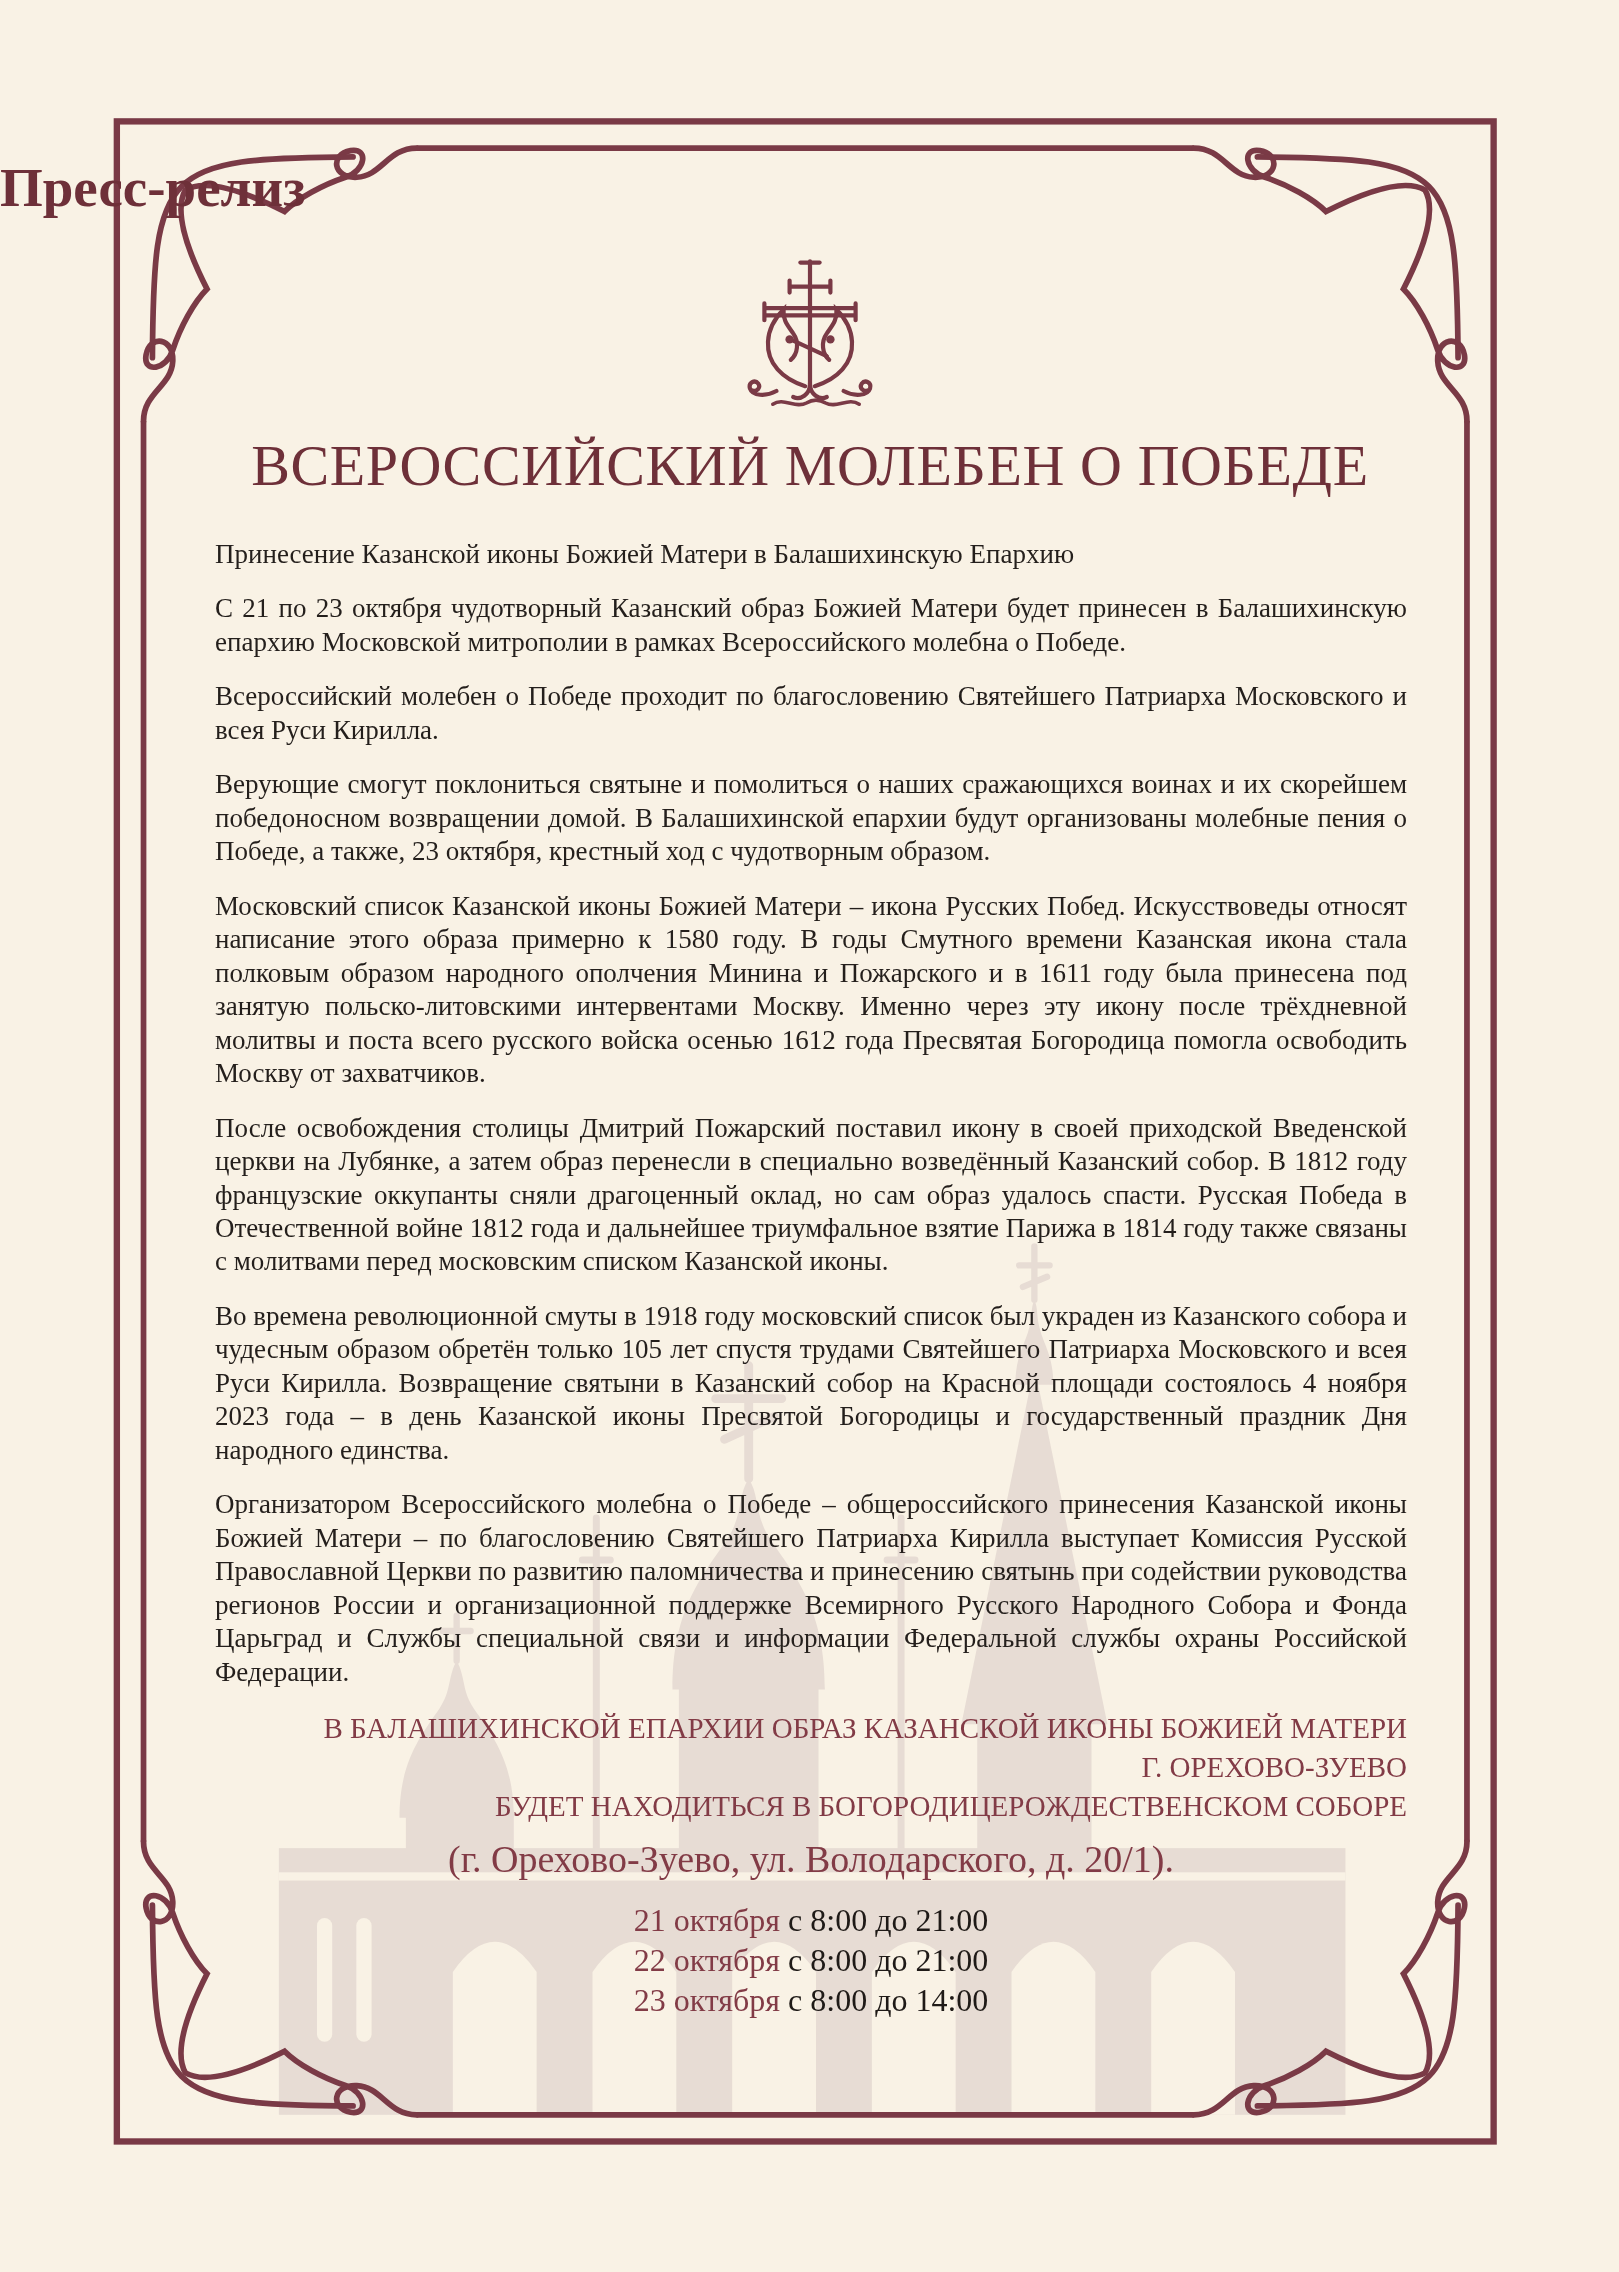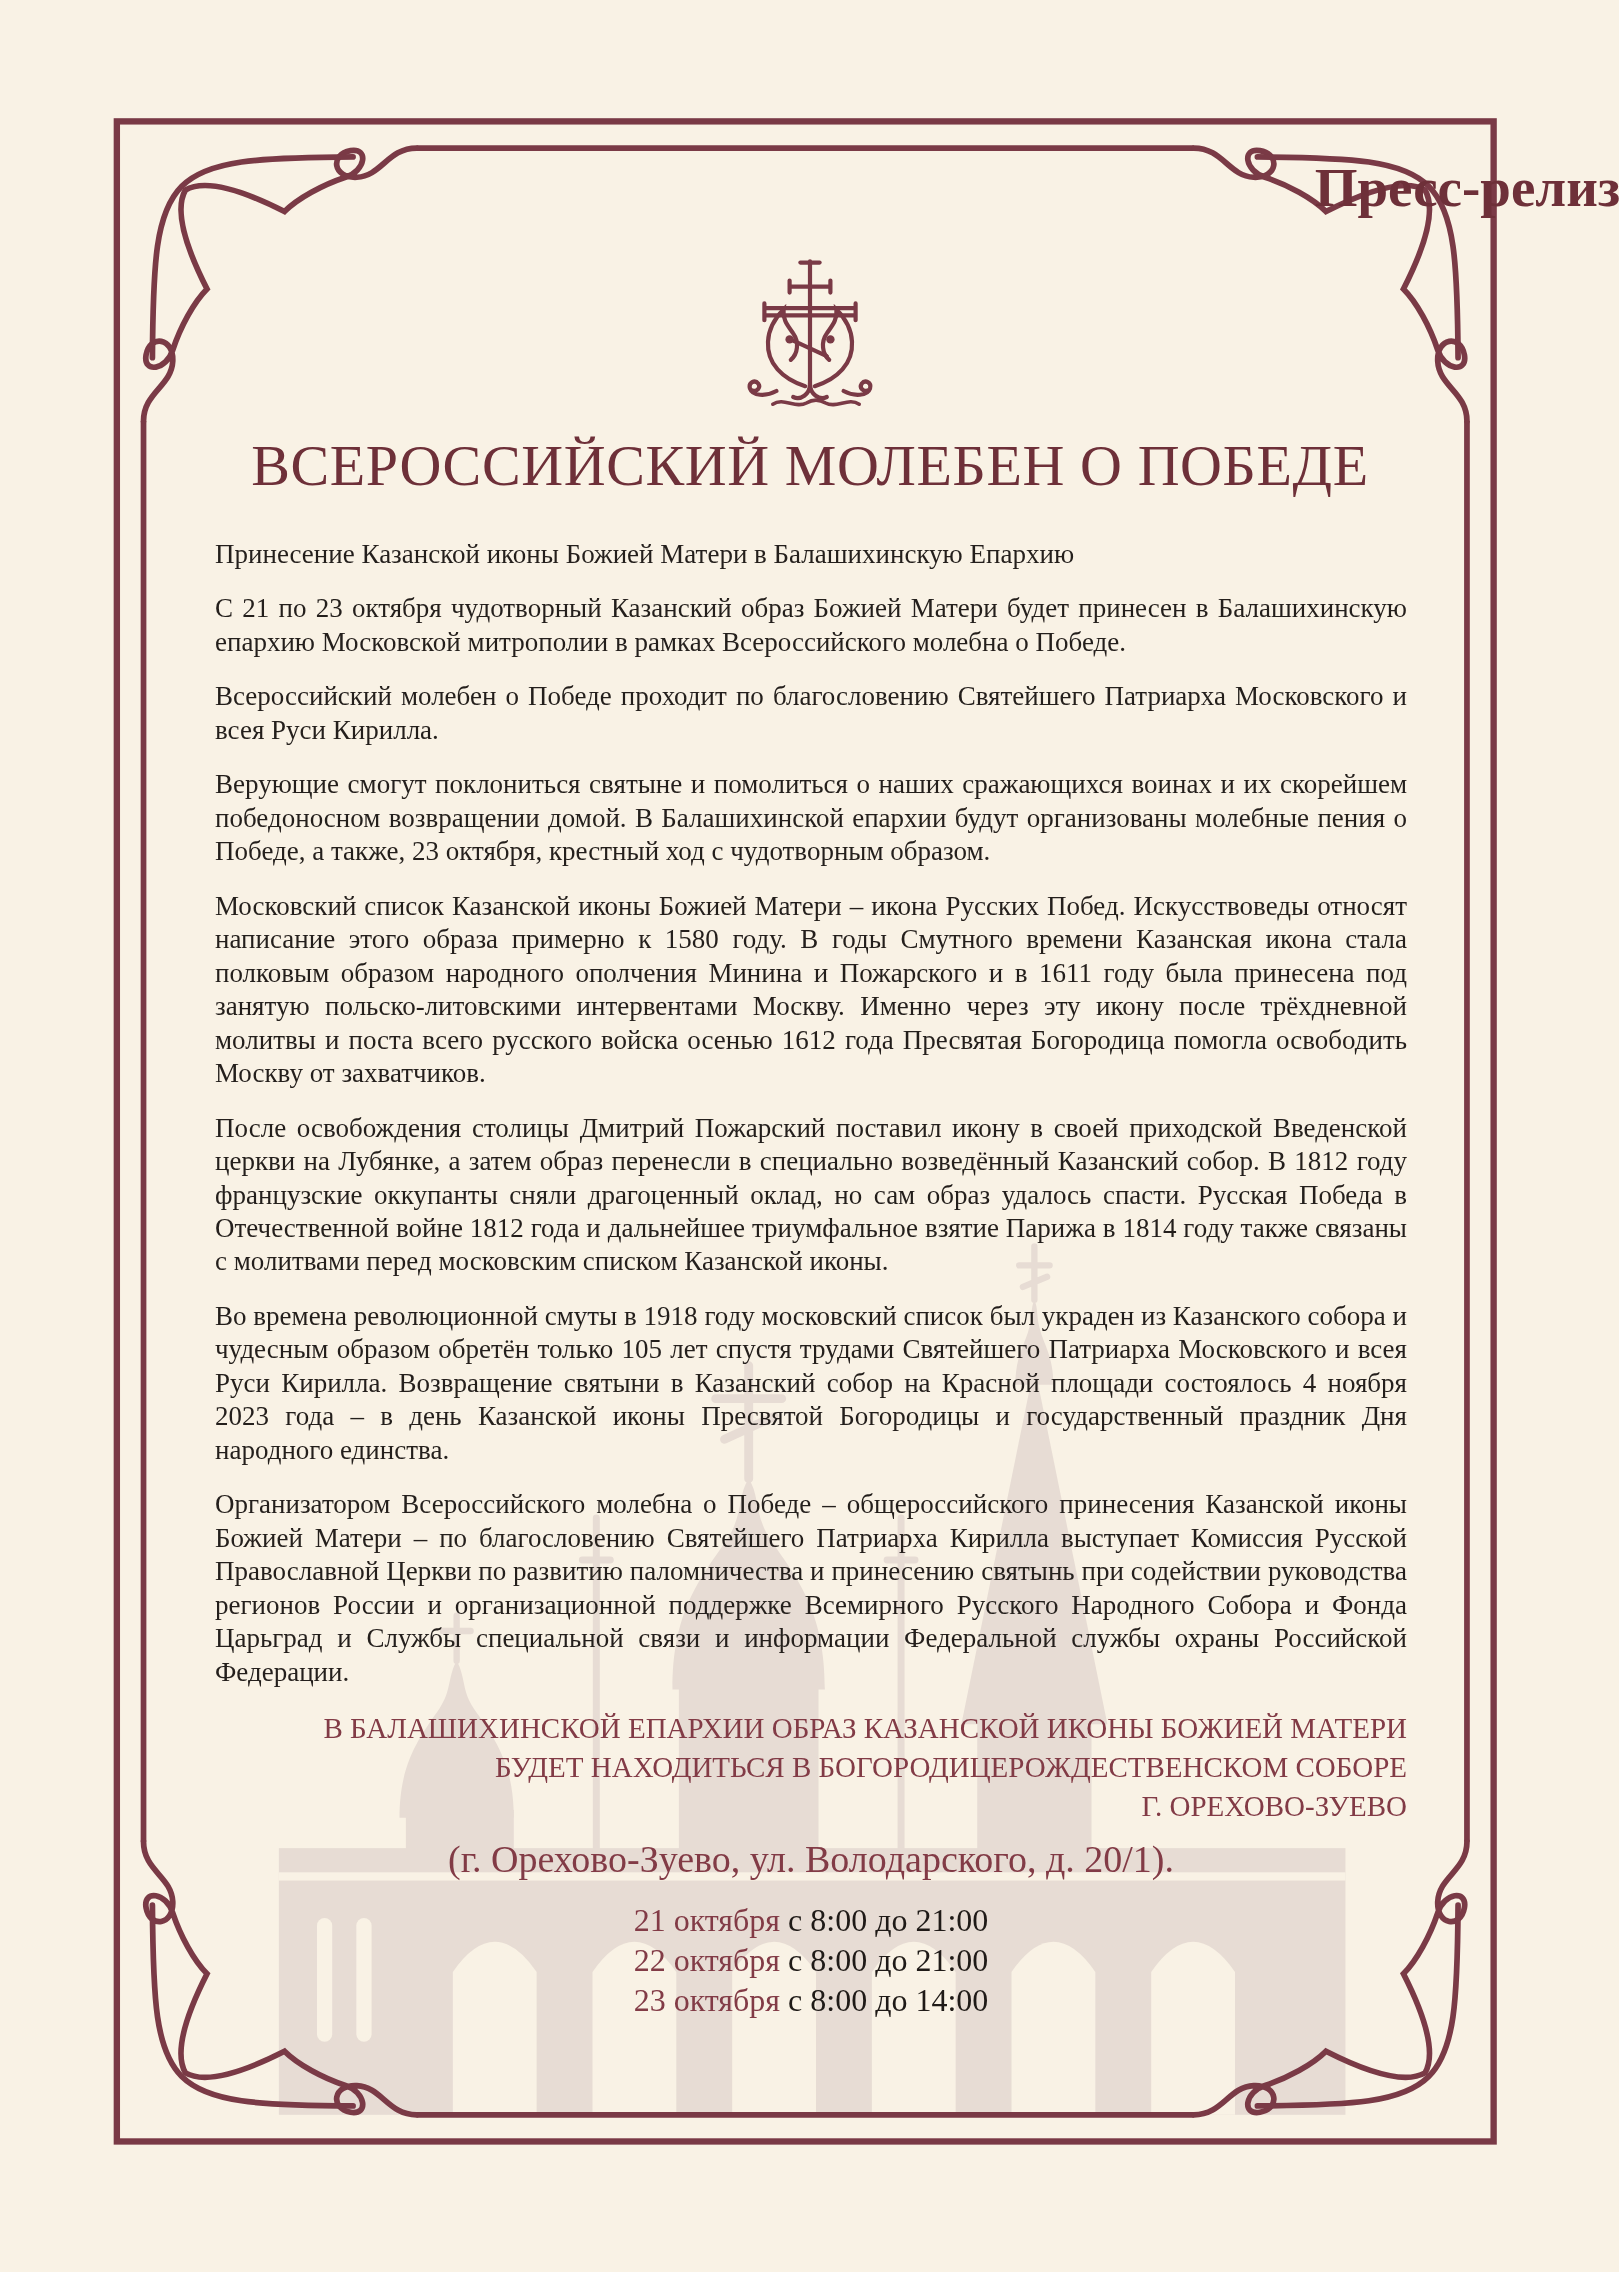--- a/index.html
+++ b/index.html
@@ -8,21 +8,21 @@
     width:1620px;height:2273px;
     background:#f9f2e5;
     overflow:hidden;
     font-family:"Liberation Serif", serif;
     color:#241f1c;
   }
   .watermark{position:absolute;left:190px;top:1175px;width:1238px;height:940px;z-index:0;}
   .frame{position:absolute;left:0;top:0;width:1620px;height:2273px;z-index:1;}
   .kicker{
     position:absolute;left:0;top:160px;width:100%;
-    text-align:right;font-size:55px;font-weight:bold;
+    text-align:left;font-size:55px;font-weight:bold;
     color:#6e3039;z-index:2;line-height:1;
   }
   .emblem{
     position:absolute;left:50%;top:253px;transform:translateX(-50%);
     width:147px;height:156px;z-index:2;
   }
   .title{
     position:absolute;left:0;top:434px;width:100%;margin:0;
     text-align:center;font-size:58px;font-weight:normal;
     color:#6e3039;z-index:2;line-height:1.1;letter-spacing:0.6px;
@@ -140,22 +140,22 @@
     <p>Верующие смогут поклониться святыне и помолиться о наших сражающихся воинах и их скорейшем победоносном возвращении домой. В Балашихинской епархии будут организованы молебные пения о Победе, а также, 23 октября, крестный ход с чудотворным образом.</p>
     <p>Московский список Казанской иконы Божией Матери – икона Русских Побед. Искусствоведы относят написание этого образа примерно к 1580 году. В годы Смутного времени Казанская икона стала полковым образом народного ополчения Минина и Пожарского и в 1611 году была принесена под занятую польско-литовскими интервентами Москву. Именно через эту икону после трёхдневной молитвы и поста всего русского войска осенью 1612 года Пресвятая Богородица помогла освободить Москву от захватчиков.</p>
     <p>После освобождения столицы Дмитрий Пожарский поставил икону в своей приходской Введенской церкви на Лубянке, а затем образ перенесли в специально возведённый Казанский собор. В 1812 году французские оккупанты сняли драгоценный оклад, но сам образ удалось спасти. Русская Победа в Отечественной войне 1812 года и дальнейшее триумфальное взятие Парижа в 1814 году также связаны с молитвами перед московским списком Казанской иконы.</p>
     <p>Во времена революционной смуты в 1918 году московский список был украден из Казанского собора и чудесным образом обретён только 105 лет спустя трудами Святейшего Патриарха Московского и всея Руси Кирилла. Возвращение святыни в Казанский собор на Красной площади состоялось 4 ноября 2023 года – в день Казанской иконы Пресвятой Богородицы и государственный праздник Дня народного единства.</p>
     <p>Организатором Всероссийского молебна о Победе – общероссийского принесения Казанской иконы Божией Матери – по благословению Святейшего Патриарха Кирилла выступает Комиссия Русской Православной Церкви по развитию паломничества и принесению святынь при содействии руководства регионов России и организационной поддержке Всемирного Русского Народного Собора и Фонда Царьград и Службы специальной связи и информации Федеральной службы охраны Российской Федерации.</p>
   </div>
 
   <div class="bottom-col">
     <div class="loc">
       <div class="loc-line">В БАЛАШИХИНСКОЙ ЕПАРХИИ ОБРАЗ КАЗАНСКОЙ ИКОНЫ БОЖИЕЙ МАТЕРИ</div>
+      <div class="loc-line">Г. ОРЕХОВО-ЗУЕВО</div>
       <div class="loc-line">БУДЕТ НАХОДИТЬСЯ В БОГОРОДИЦЕРОЖДЕСТВЕНСКОМ СОБОРЕ</div>
-      <div class="loc-line">Г. ОРЕХОВО-ЗУЕВО</div>
       <div class="address">(г. Орехово-Зуево, ул. Володарского, д. 20/1).</div>
     </div>
     <div>
       <div class="schedule">
         <div class="sched-row">
           <span class="date">21 октября</span>
           <span class="time">с 8:00 до 21:00</span>
         </div>
         <div class="sched-row">
           <span class="date">22 октября</span>

